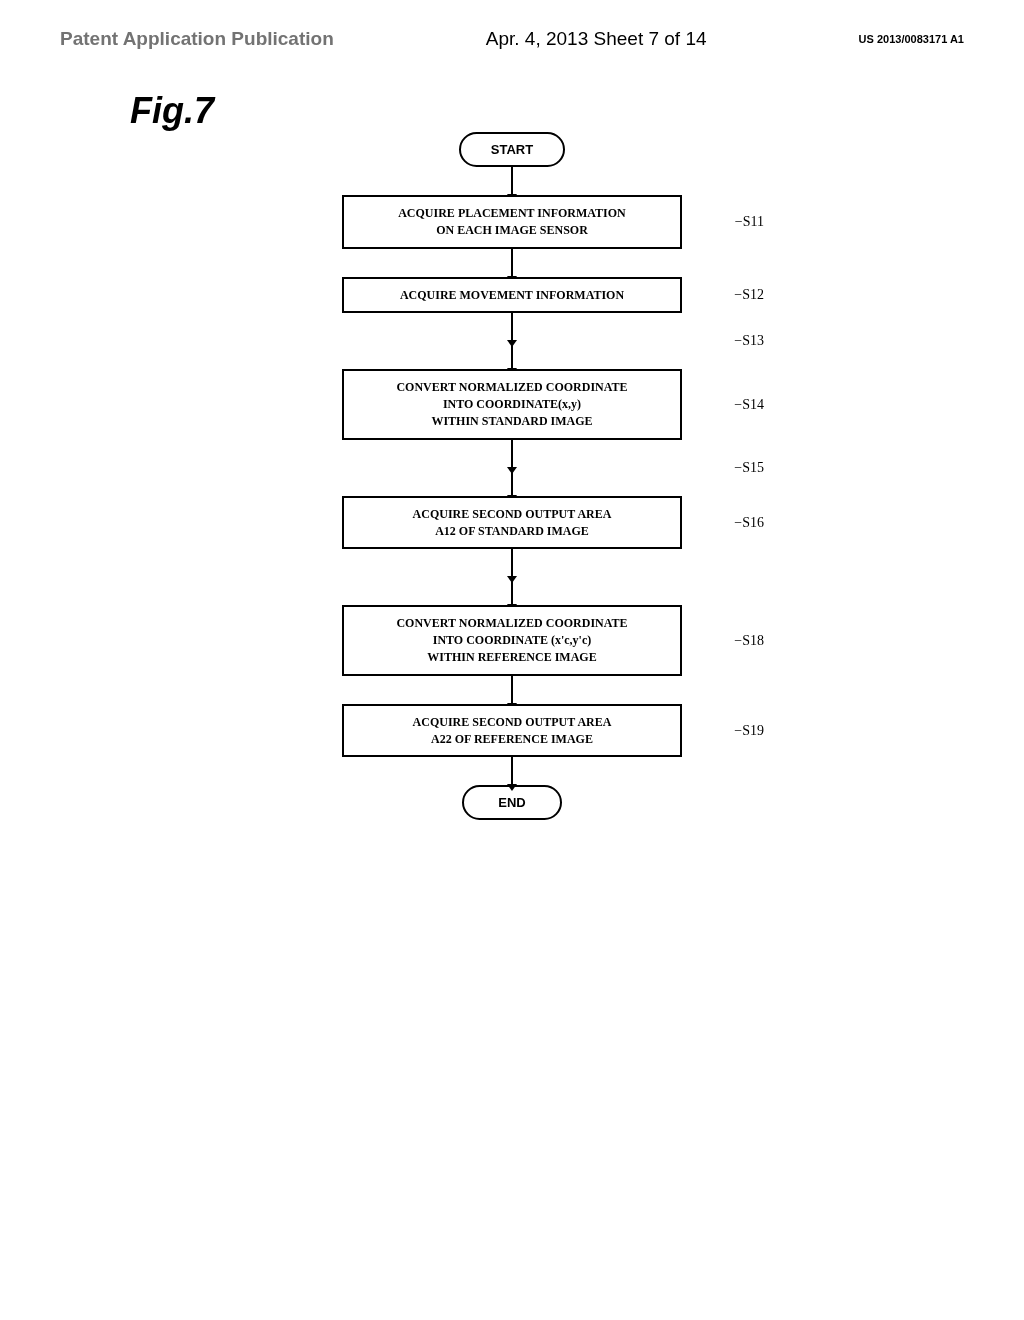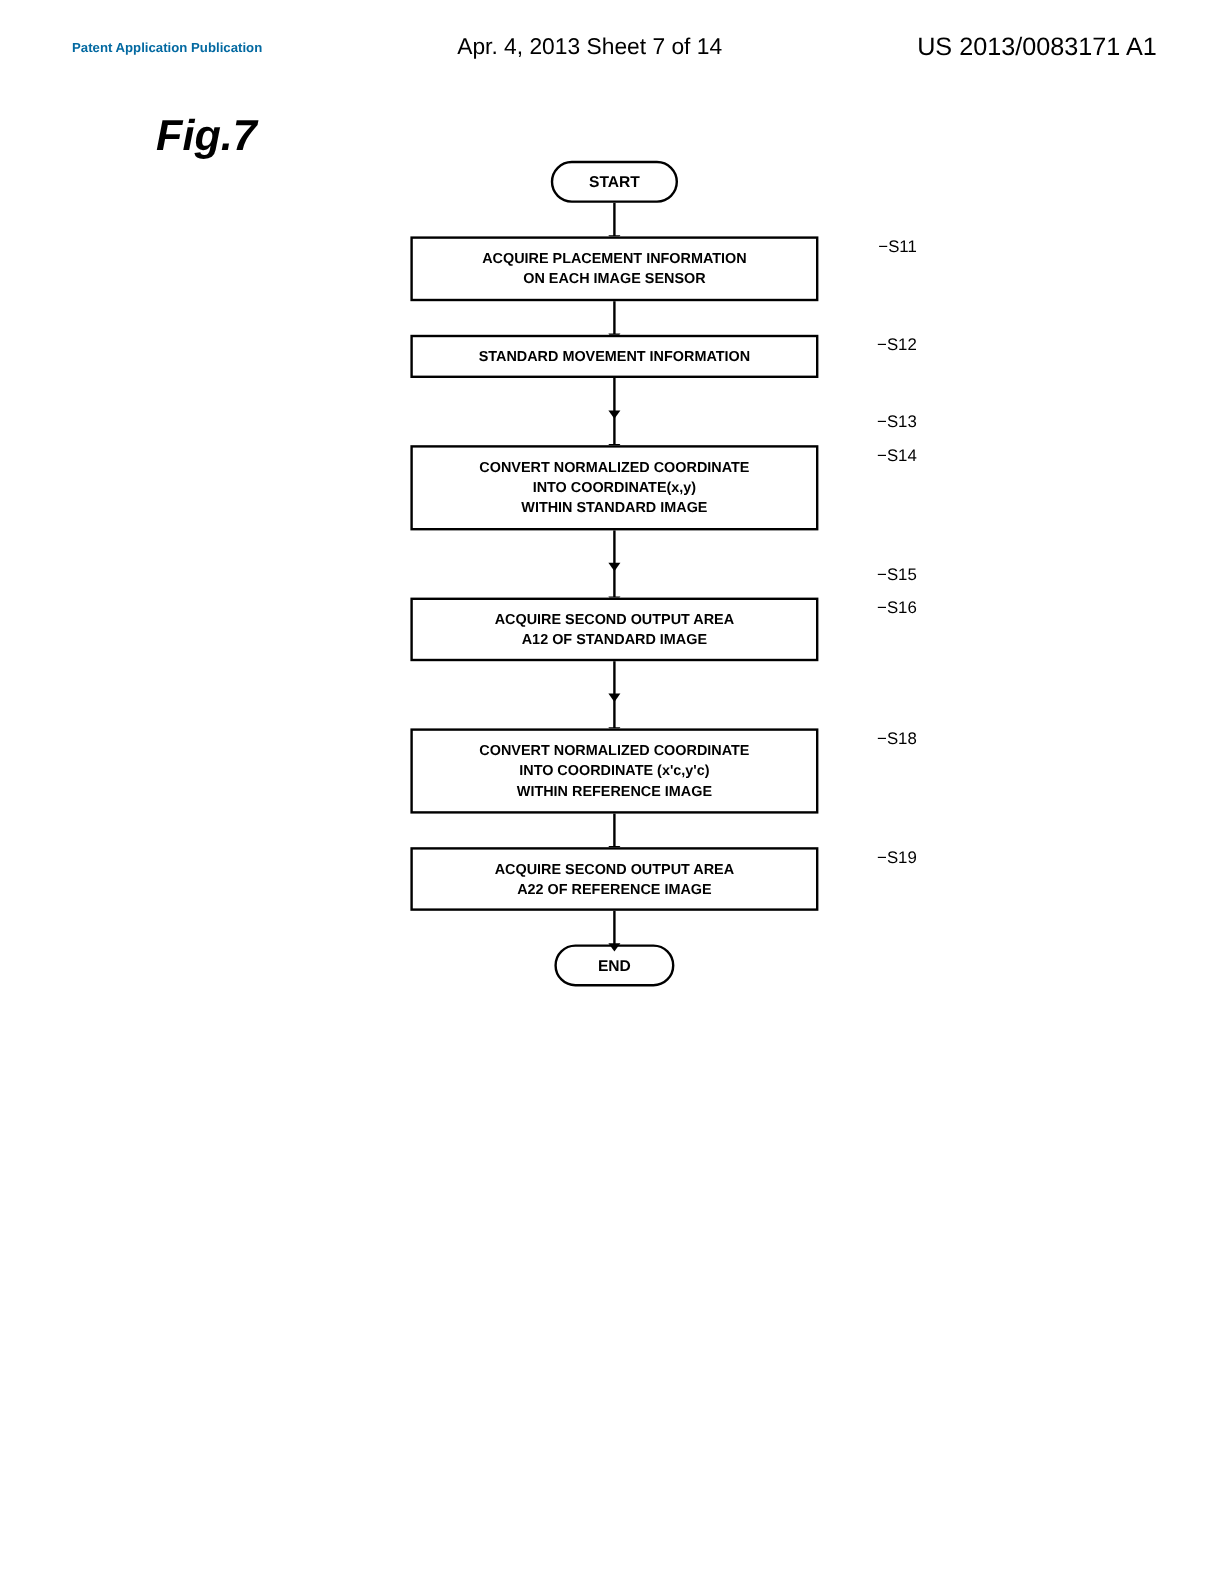--- a/index.html
+++ b/index.html
@@ -13,33 +13,34 @@
 
     .header {
       display: flex;
       justify-content: space-between;
       align-items: center;
       padding: 28px 60px 10px 60px;
       border-bottom: none;
     }
 
     .header-left {
-      font-size: 11px;
-      font-weight: bold;
-      color: #0369a1;
+      font-size: 19px;
+      font-weight: bold;
+      color: #737373;
     }
 
     .header-center {
       font-size: 19px;
       color: #000;
     }
 
     .header-right {
-      font-size: 21px;
-      color: #000;
+      font-size: 11px;
+      color: #000;
+      font-weight: bold;
     }
 
     .main-content {
       display: flex;
       flex-direction: column;
       align-items: center;
       padding-top: 30px;
     }
 
     .fig-label {
@@ -66,24 +67,25 @@
       font-size: 13px;
       font-weight: bold;
       color: #000;
       text-align: center;
       background: #fff;
       min-width: 100px;
     }
 
     .rect-wrapper {
       display: flex;
-      align-items: flex-start;
+      align-items: center;
       width: 100%;
       justify-content: center;
       position: relative;
+      font-family: Liberation Serif, serif;
     }
 
     .rect {
       border: 2px solid #000;
       padding: 8px 16px;
       font-size: 12px;
       font-weight: bold;
       color: #000;
       text-align: center;
       background: #fff;
@@ -138,21 +140,21 @@
     <div class="arrow"></div>
 
     <div class="rect-wrapper">
       <div class="rect">ACQUIRE PLACEMENT INFORMATION<br>ON EACH IMAGE SENSOR</div>
       <span class="step-label">−S11</span>
     </div>
 
     <div class="arrow"></div>
 
     <div class="rect-wrapper">
-      <div class="rect">STANDARD MOVEMENT INFORMATION</div>
+      <div class="rect">ACQUIRE MOVEMENT INFORMATION</div>
       <span class="step-label">−S12</span>
     </div>
 
     <div class="arrow"></div>
 
     <div class="rect-wrapper">
       <span class="step-label">−S13</span>
     </div>
 
     <div class="arrow"></div>

